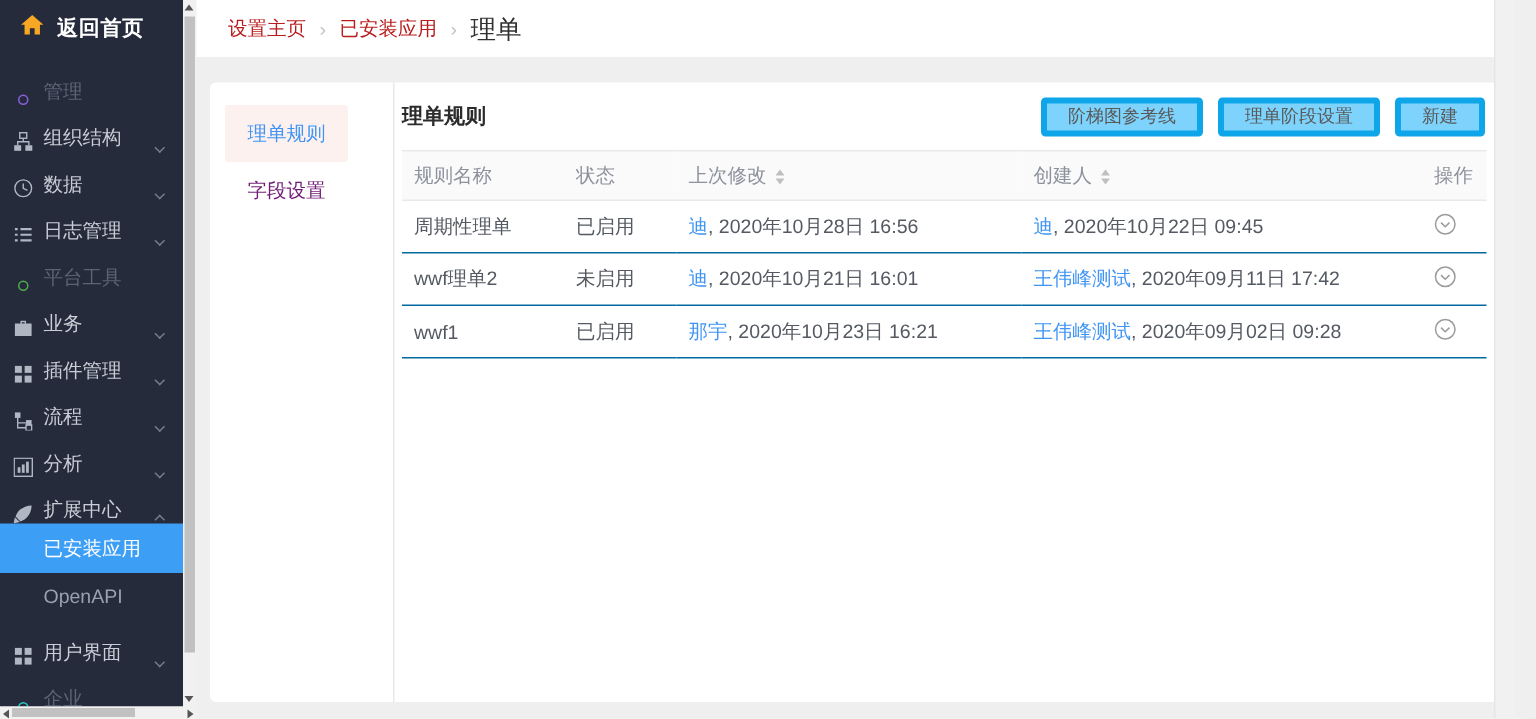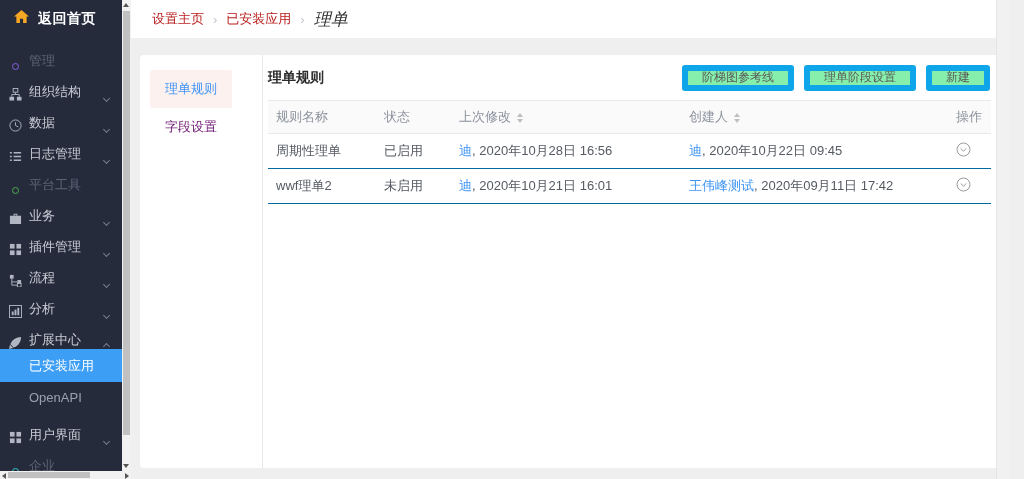--- a/index.html
+++ b/index.html
@@ -40,36 +40,36 @@
   .h-left  { left:2px; top:1.5px;  border-top:3.5px solid transparent; border-bottom:3.5px solid transparent; border-right:4px solid #555; }
   .h-right { right:2px; top:1.5px; border-top:3.5px solid transparent; border-bottom:3.5px solid transparent; border-left:4px solid #555; }
 
   
   .main { position:absolute; left:131px; top:0; width:879px; height:479px; background:#efefef; }
   .right-strip { position:absolute; right:0; top:0; width:14px; height:479px;
                  background:#f1f1f1; border-left:1px solid #e6e6e6; }
   .crumb-band { height:38px; background:#ffffff; display:flex; align-items:center; padding-left:21px; }
   .crumb-link { font-size:13px; color:#b91c1c; text-decoration:none; cursor:pointer; }
   .crumb-sep { color:#c0c4cc; font-size:13px; margin:0 9px; }
-  .crumb-current { font-size:17px; color:#303030;font-style:italic; }
+  .crumb-current { font-size:17px; color:#303030; }
 
   .card { position:absolute; left:9px; top:55px; right:3px; bottom:11px;
           background:#ffffff; border-radius:4px; }
   .tabs-col { position:absolute; left:0; top:0; bottom:0; width:123px;
               border-right:1px solid #e8e8e8; padding-top:15px; }
   .tab { height:38px; line-height:38px; margin:0 30px 0 10px; text-align:center;
          font-size:13px; color:#701a75; border-radius:2px; cursor:pointer; }
   .tab.active { background:#fdf1f0; color:#3f94f4; }
 
   .content { position:absolute; left:124px; top:0; right:0; bottom:0; padding:0 17px 0 4px; }
   .content-head { height:45px; display:flex; align-items:center; }
   .panel-title { font-size:14px; font-weight:bold; color:#2b2b2b; }
   .head-buttons { margin-left:auto; display:flex; gap:10px; }
-  .btn { height:26px; padding:0 14px; border:6px solid #0ea5e9; border-radius:3px;
-         background:#86efac; font-size:12px; color:#595959; display:flex; align-items:center; cursor:pointer; }
+  .btn { height:26px; padding:0 14px; border:4px solid #0ea5e9; border-radius:3px;
+         background:#7dd3fc; font-size:12px; color:#595959; display:flex; align-items:center; cursor:pointer; }
 
   table { width:100%; border-collapse:collapse; table-layout:fixed; }
   col.c1{width:108px} col.c2{width:75px} col.c3{width:230px} col.c4{width:255px} col.c5{width:55px}
   thead th { background:#fafafa; border-top:1px solid #e9e9e9; border-bottom:1px solid #e9e9e9;
              font-weight:normal; color:#8c919c; font-size:13px; text-align:left; padding:7px 8px; }
   tbody td { font-size:13px; color:#555a62; border-bottom:1px solid #0369a1; padding:8px 8px; }
   th.op, td.op { padding-left:20px; }
   a.link { color:#3f94f4; text-decoration:none; cursor:pointer; }
   .sorter { display:inline-flex; flex-direction:column; margin-left:6px; vertical-align:middle; gap:2px; cursor:pointer; }
   .caret { width:0; height:0; border-left:3.5px solid transparent; border-right:3.5px solid transparent; }
@@ -336,20 +336,38 @@
               </td>
               <td class="op">
                 <span class="act-btn">
                   <svg width="15" height="15" viewBox="0 0 15 15">
                       <circle cx="7.5" cy="7.5" r="6.5" stroke="#9b9b9b" fill="none"></circle>
                       <polyline points="4.7,6.4 7.5,9.2 10.3,6.4" stroke="#9b9b9b" fill="none"></polyline>
                     </svg>
                 </span>
               </td>
             </tr>
+            <tr>
+              <td>wwf1</td>
+              <td>已启用</td>
+              <td>
+                <a class="link">那宇</a><span>, </span><span>2020年10月23日 16:21</span>
+              </td>
+              <td>
+                <a class="link">王伟峰测试</a><span>, </span><span>2020年09月02日 09:28</span>
+              </td>
+              <td class="op">
+                <span class="act-btn">
+                  <svg width="15" height="15" viewBox="0 0 15 15">
+                      <circle cx="7.5" cy="7.5" r="6.5" stroke="#9b9b9b" fill="none"></circle>
+                      <polyline points="4.7,6.4 7.5,9.2 10.3,6.4" stroke="#9b9b9b" fill="none"></polyline>
+                    </svg>
+                </span>
+              </td>
+            </tr>
           </tbody>
         </table>
       </div>
     </section>
 
     <div class="right-strip"></div>
   </main>
 
 </div>
 

